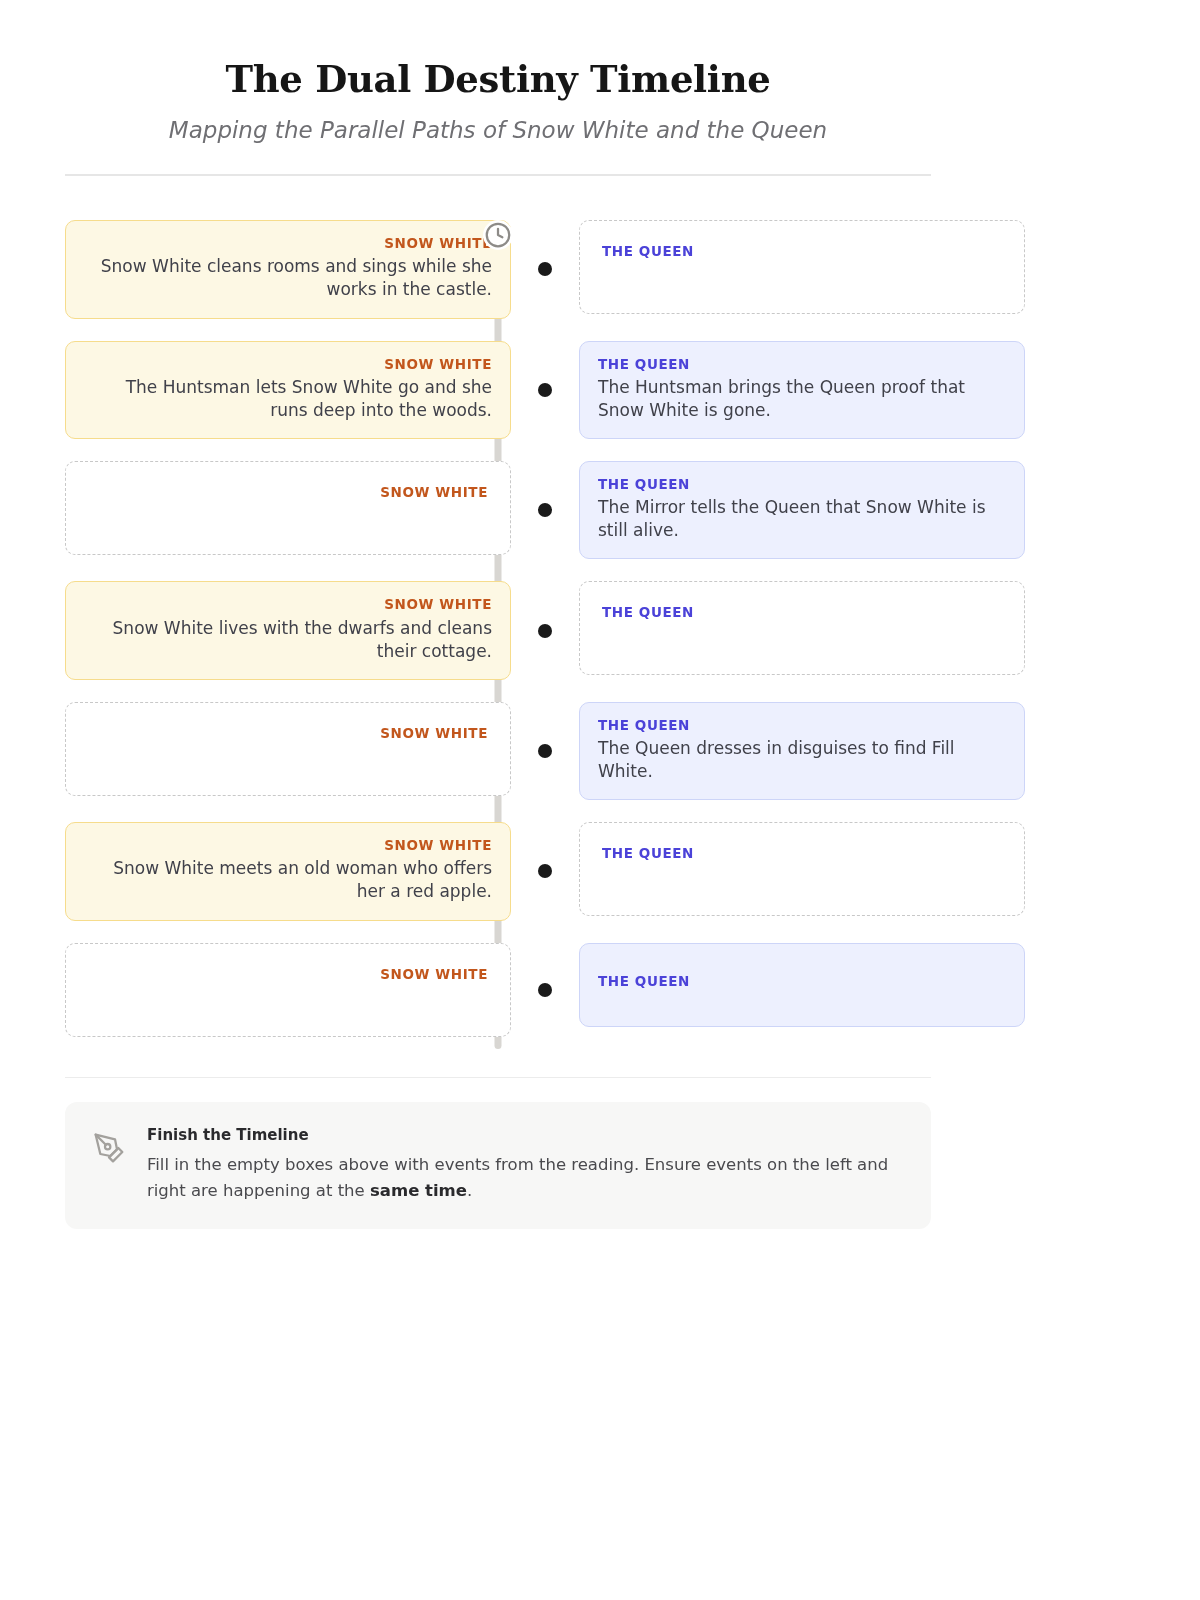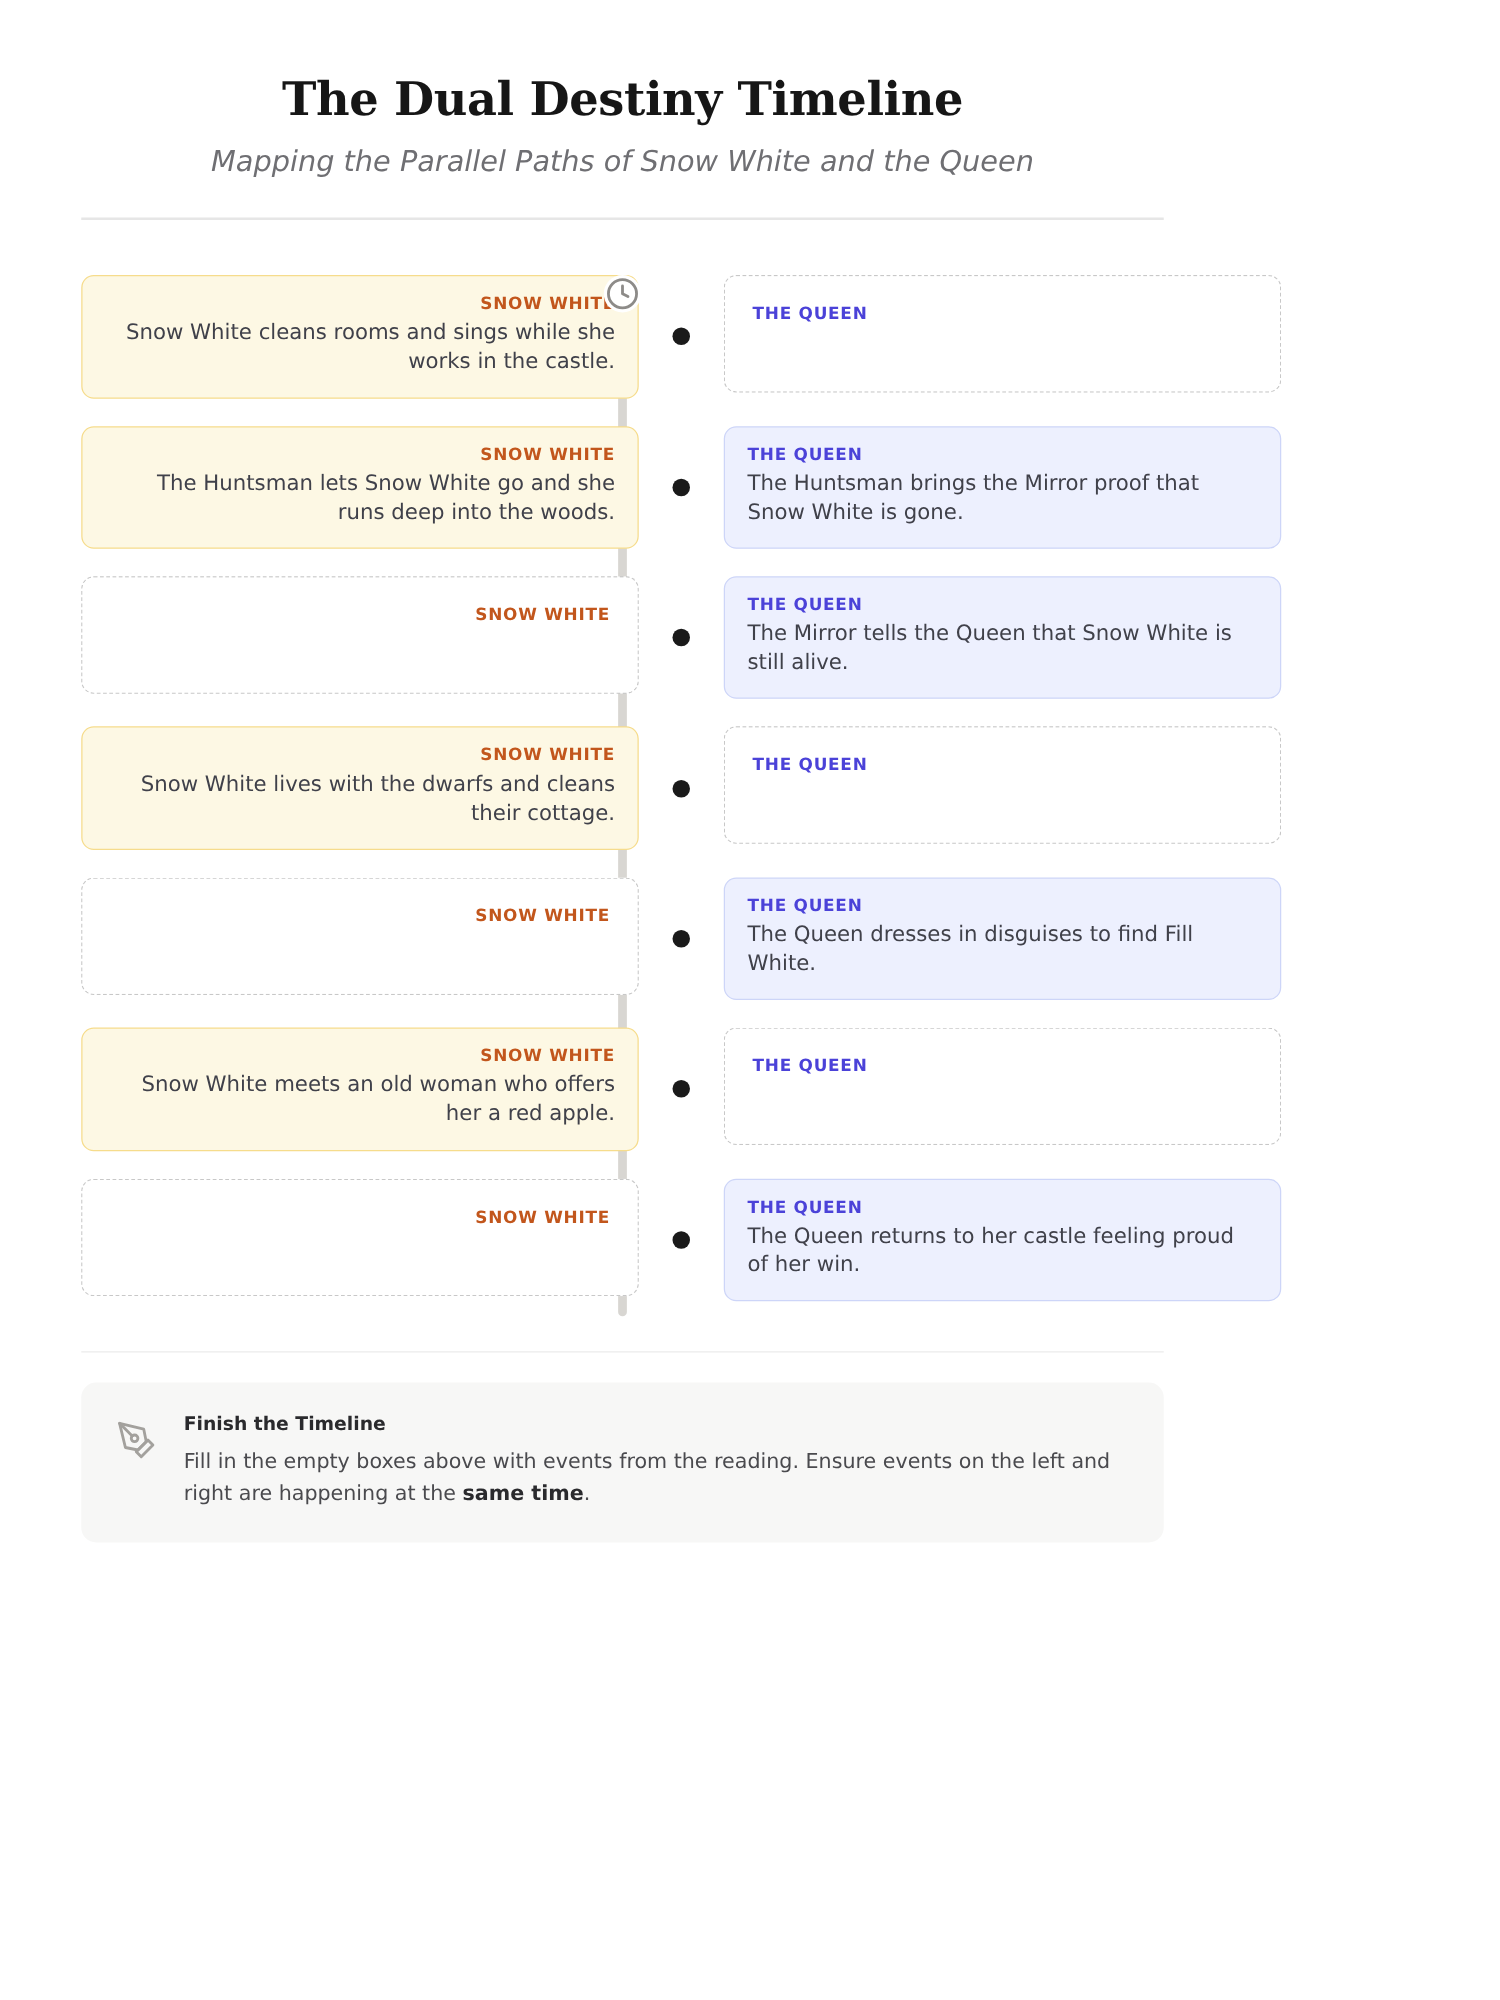--- a/index.html
+++ b/index.html
@@ -247,21 +247,21 @@
             <div class="label">SNOW WHITE</div>
             <div class="body">The Huntsman lets Snow White go and she runs deep into the woods.</div>
           </div>
         </div>
         <div class="axis">
           <div class="dot"></div>
         </div>
         <div class="col">
           <div class="card right filled">
             <div class="label">THE QUEEN</div>
-            <div class="body">The Huntsman brings the Mirror proof that Snow White is gone.</div>
+            <div class="body">The Huntsman brings the Queen proof that Snow White is gone.</div>
           </div>
         </div>
       </div>
 
       <div class="row">
         <div class="col">
           <div class="card left empty">
             <div class="label">SNOW WHITE</div>
           </div>
         </div>
@@ -332,21 +332,20 @@
           <div class="card left empty">
             <div class="label">SNOW WHITE</div>
           </div>
         </div>
         <div class="axis">
           <div class="dot"></div>
         </div>
         <div class="col">
           <div class="card right filled">
             <div class="label">THE QUEEN</div>
-            <div class="body">The Queen returns to her castle feeling proud of her win.</div>
           </div>
         </div>
       </div>
 
     </div>
   </div>
 
   <div class="footer-rule"></div>
 
   <div class="callout">

